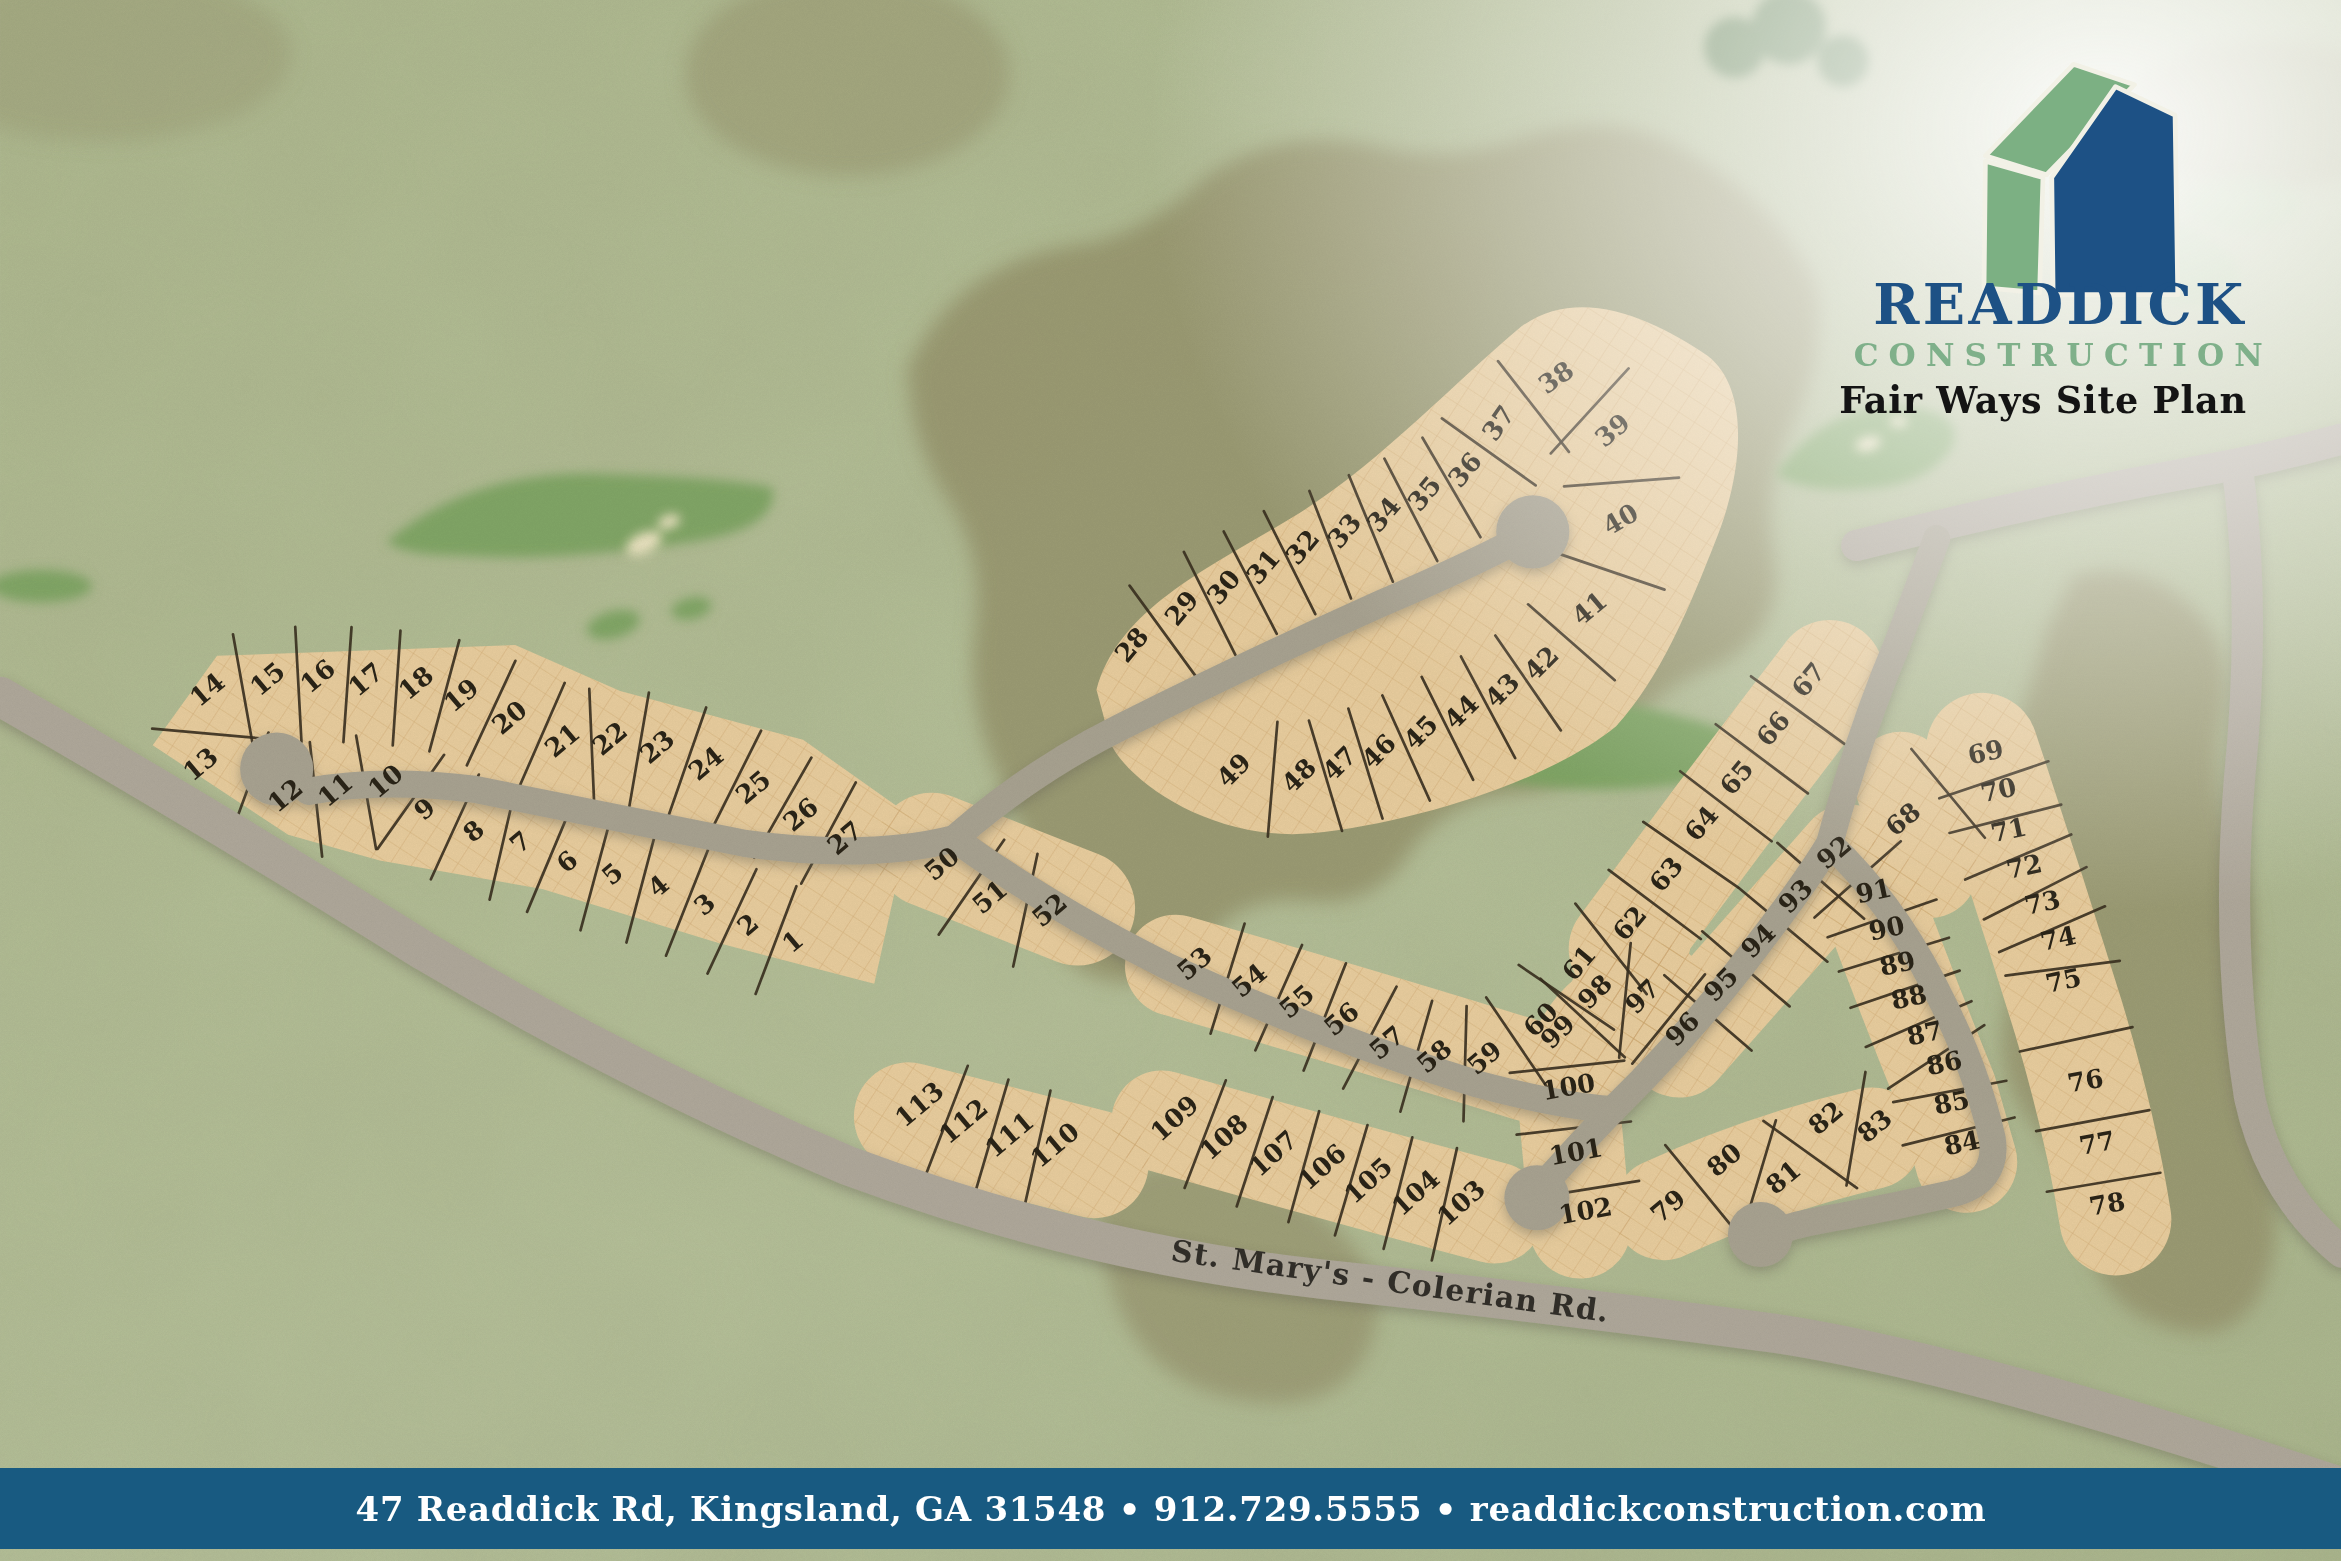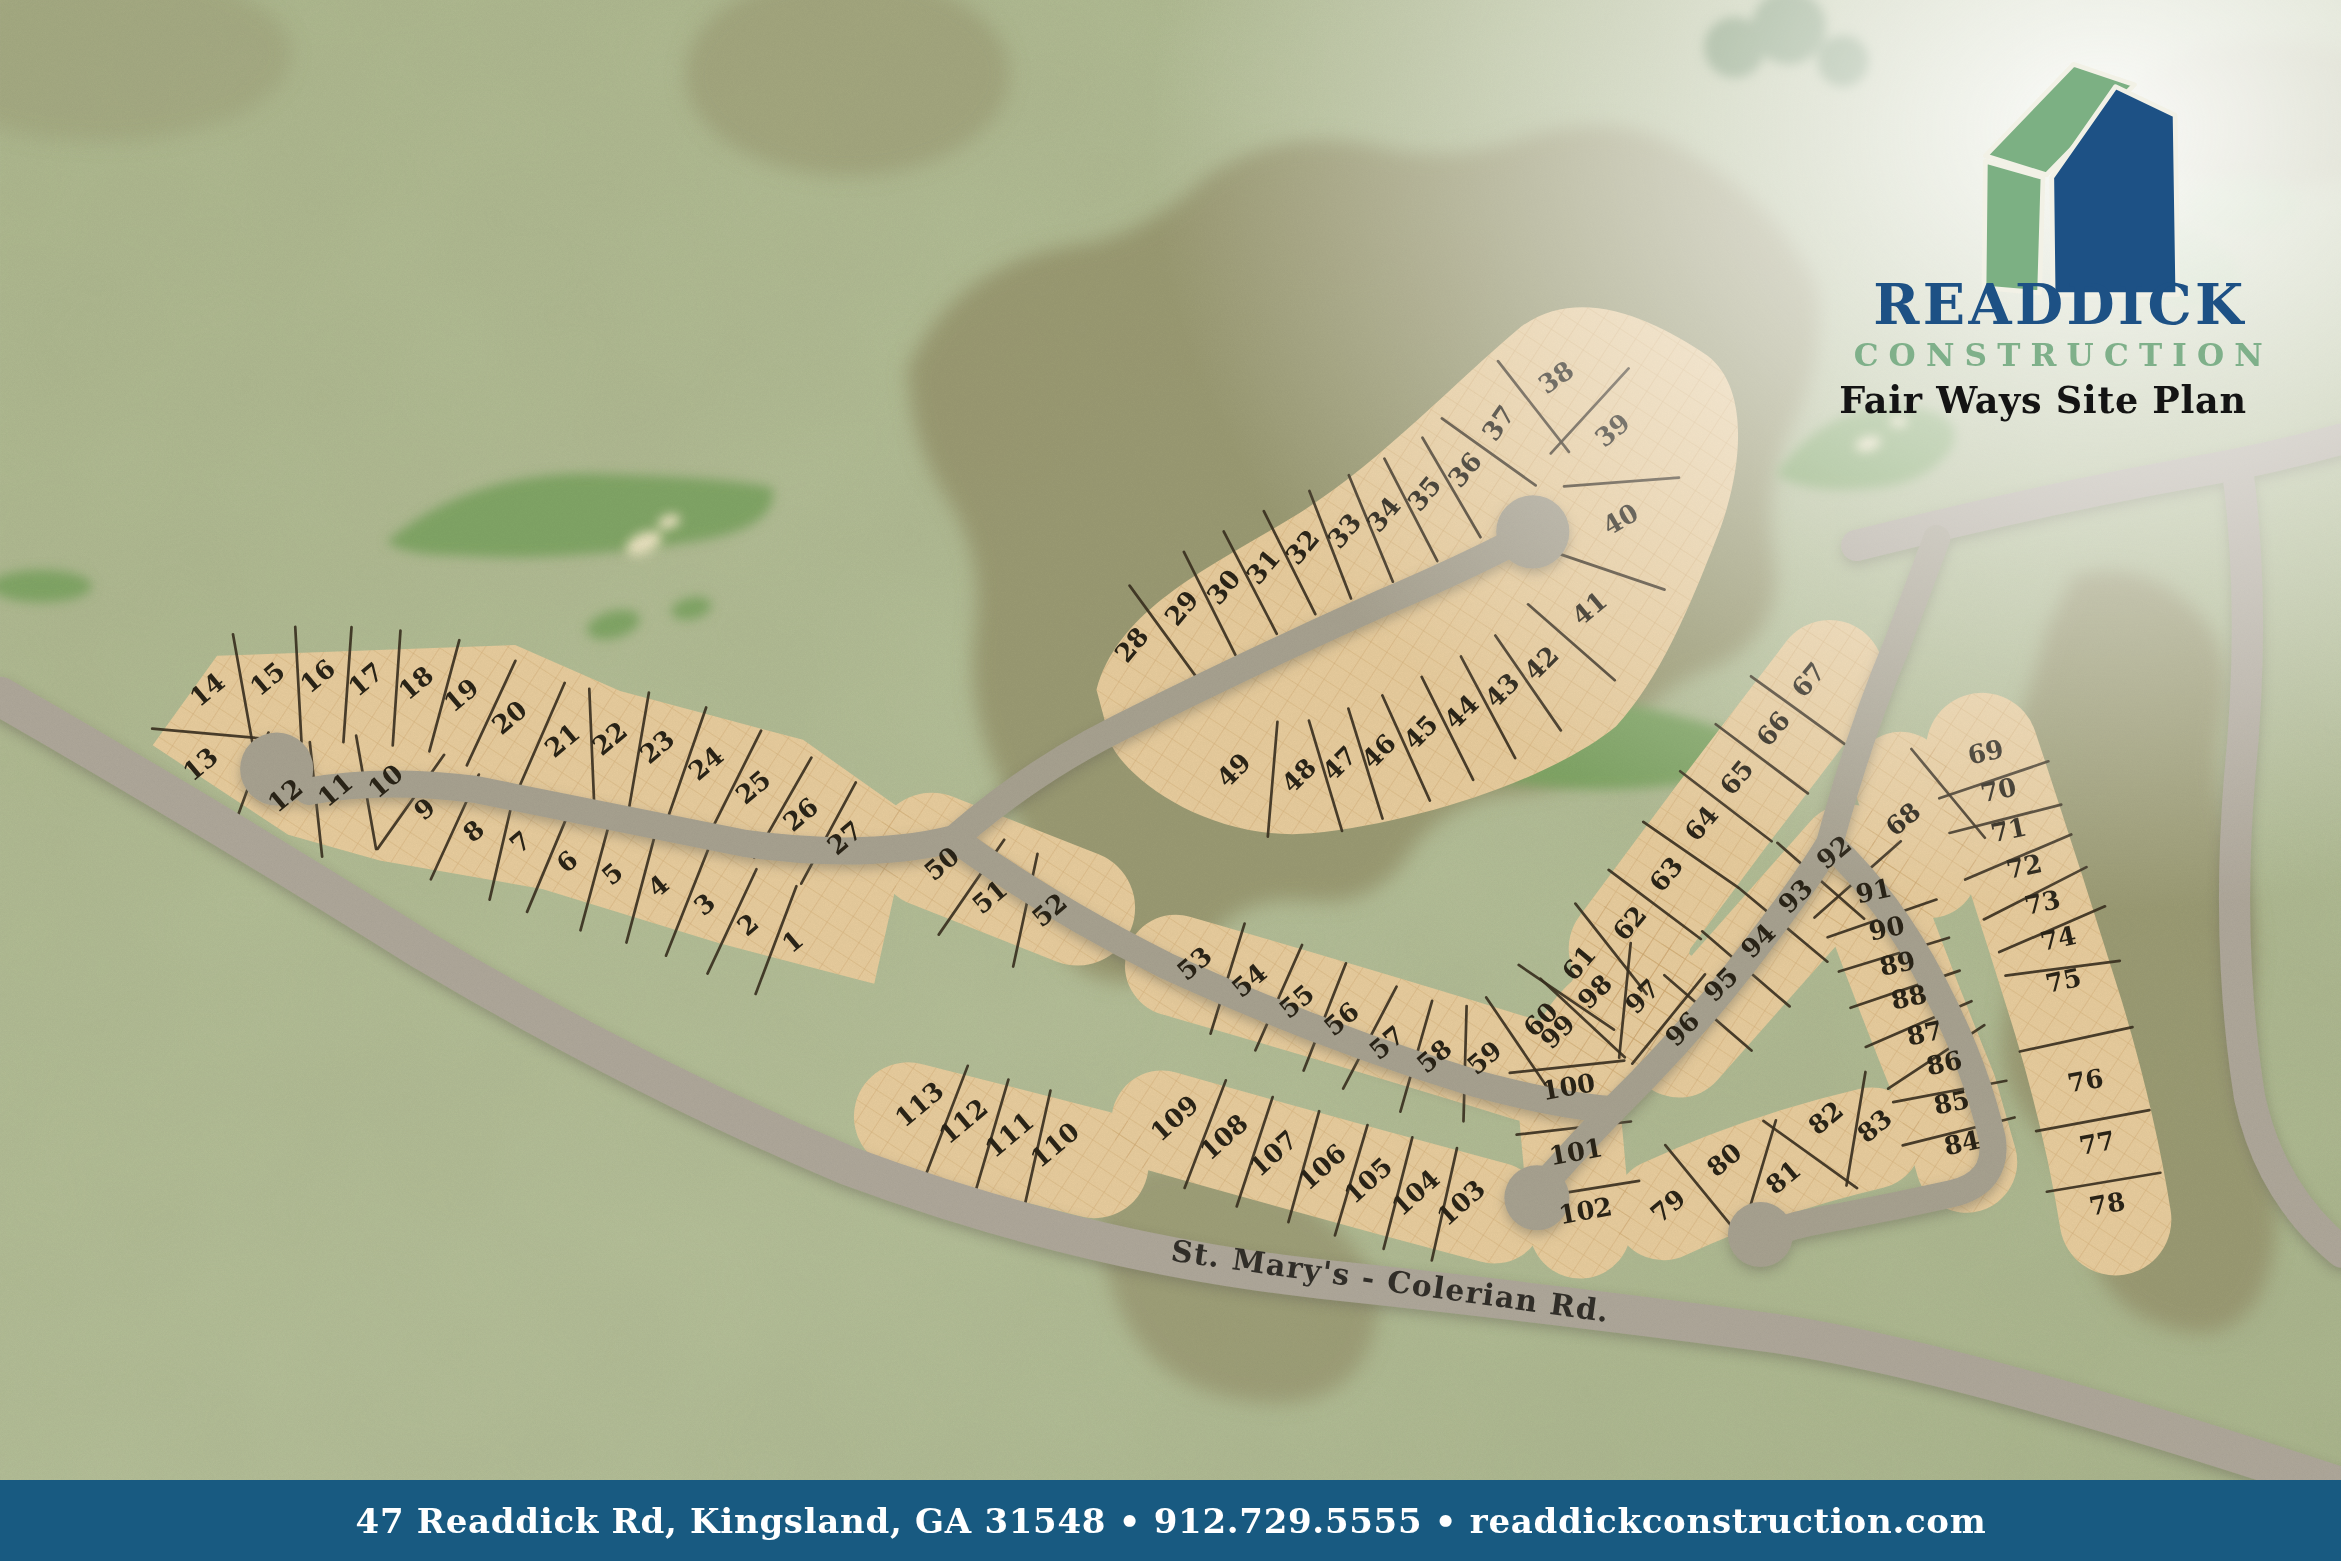--- a/index.html
+++ b/index.html
@@ -11,21 +11,21 @@
   .band-hatch{fill:none;stroke:url(#hatch);stroke-linecap:round;stroke-linejoin:round;}
   .blob{fill:#ecd0a0;stroke:none;}
   .blob-hatch{fill:url(#hatch);stroke:none;}
   .road{fill:none;stroke:#aba593;stroke-linecap:round;stroke-linejoin:round;}
   .road-major{fill:none;stroke:#b2ab9d;stroke-linecap:round;stroke-linejoin:round;}
   .bulb{fill:#aba593;}
   .road-label{font-family:"DejaVu Serif",serif;font-weight:bold;font-size:44px;fill:#33302a;letter-spacing:2px;}
   .logo-readdick{font-family:"DejaVu Serif",serif;font-weight:bold;font-size:82px;fill:#1d5185;letter-spacing:5px;text-anchor:middle;}
   .logo-construction{font-family:"DejaVu Serif",serif;font-weight:bold;font-size:46px;fill:#7fb08a;letter-spacing:15px;text-anchor:middle;}
   .logo-plan{font-family:"DejaVu Serif",serif;font-weight:bold;font-size:54px;fill:#141414;letter-spacing:1px;text-anchor:middle;}
-  .footer{position:absolute;left:0;bottom:0;width:2342px;height:81px;background:#185a81;display:flex;align-items:center;justify-content:center;}
+  .footer{position:absolute;left:0;bottom:12px;width:2342px;height:81px;background:#185a81;display:flex;align-items:center;justify-content:center;}
   .footer-text{color:#ffffff;font-family:"DejaVu Serif",serif;font-weight:bold;font-size:34px;letter-spacing:0.7px;}
 </style>
 </head>
 <body>
 
 <div class="page">
 <svg width="2342" height="1561" viewBox="0 0 3456 2304">
   <defs>
     <pattern id="hatch" width="28" height="28" patternUnits="userSpaceOnUse" patternTransform="rotate(33)">
       <path d="M0,0 L0,28 M0,0 L28,0" stroke="#c89f63" stroke-width="1.6" opacity="0.55" fill="none"></path>

